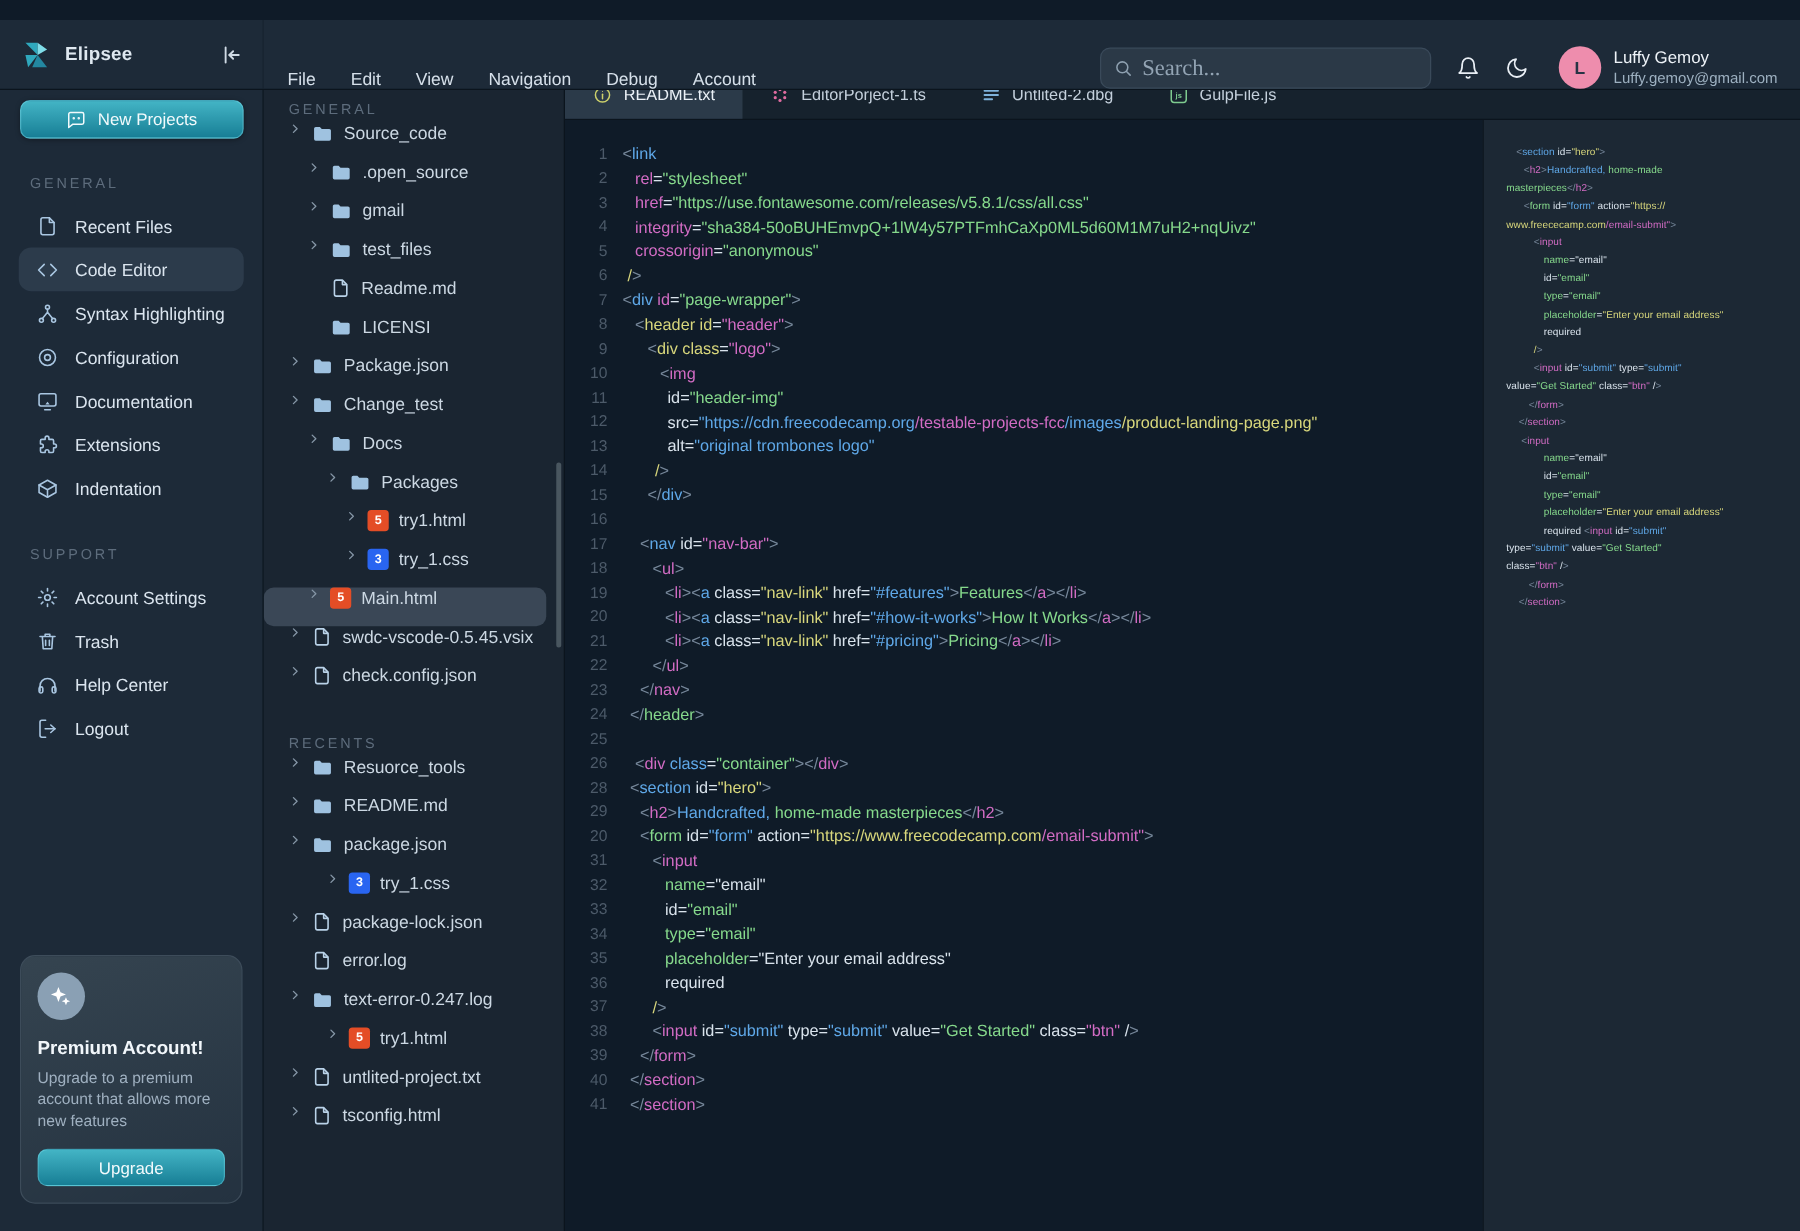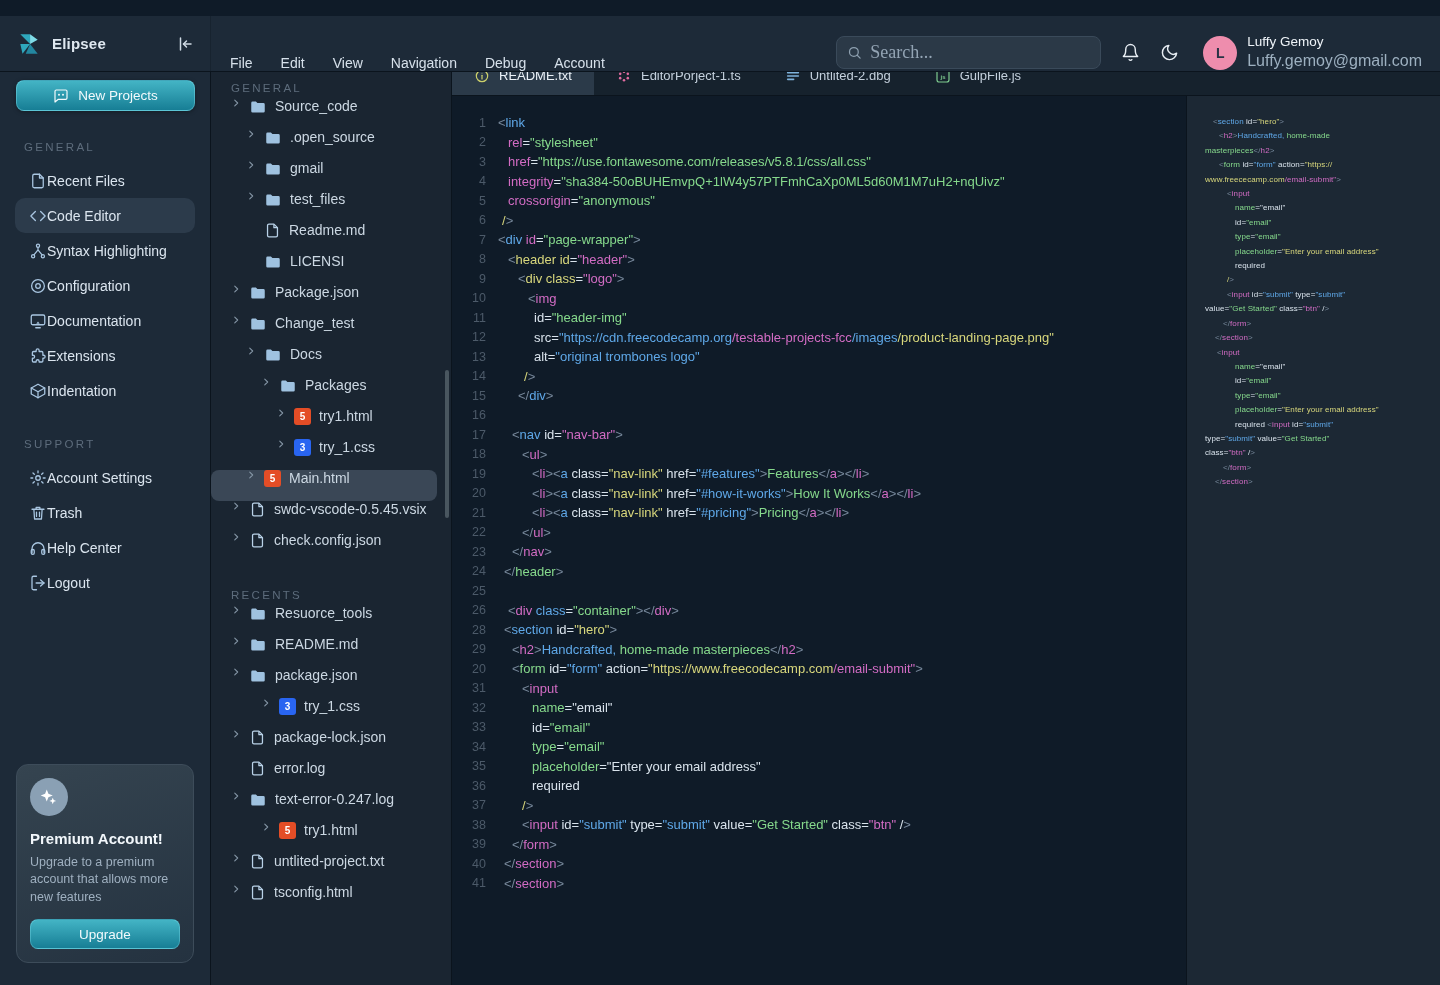--- a/index.html
+++ b/index.html
@@ -29,33 +29,33 @@
   .search-box{width:265px;height:33px;background:#2b3947;border:1px solid #3a4a5a;border-radius:8px;
               display:flex;align-items:center;padding:0 10px;gap:8px}
   .search-box input{background:transparent;border:none;outline:none;color:var(--txt);
                     font-size:18px;width:100%;font-family:Liberation Serif, serif}
   .search-box input::placeholder{color:#93a4b4}
   .tb-icon{color:#e8eef4;cursor:pointer}
   .user{display:flex;align-items:center;gap:10px;margin-left:4px;cursor:pointer}
   .avatar{width:34px;height:34px;border-radius:50%;background:#ee8dad;color:#273445;
           display:flex;align-items:center;justify-content:center;font-size:14px;font-weight:bold}
   .user-name{font-size:13.5px;color:#eef3f8;line-height:1.25}
-  .user-email{font-size:16px;color:#9db0c0;line-height:1.25}
+  .user-email{font-size:12px;color:#9db0c0;line-height:1.25}
 
   
   .sidebar{position:absolute;top:56px;left:0;width:211px;bottom:0;background:var(--bg-panel);
            border-right:1px solid var(--border)}
   .new-proj{margin:24px 16px 0;height:31px;border-radius:8px;display:flex;align-items:center;
             justify-content:center;gap:9px;font-size:13.5px;color:#f2fafc;cursor:pointer;
             background:linear-gradient(180deg,var(--teal1),var(--teal2));
             border:1px solid rgba(130,225,240,.4);box-shadow:0 1px 4px rgba(0,0,0,.35)}
   .side-label{font-size:11.5px;letter-spacing:.2em;color:var(--label);padding-left:24px;
               margin-top:30px;margin-bottom:10px}
   .side-item{height:35px;margin:0 15px;border-radius:10px;display:flex;align-items:center;
-             padding-left:14px;font-size:14px;color:#dbe5ef;cursor:pointer}
+             gap:13px;padding-left:14px;font-size:14px;color:#dbe5ef;cursor:pointer}
   .side-item .si-ic{color:var(--icon);flex:none}
   .side-item.active{background:var(--bg-active-item)}
   .premium{position:absolute;left:16px;right:16px;bottom:22px;border-radius:12px;padding:13px;
            background:linear-gradient(160deg,#34444f,#24326);
            background:linear-gradient(160deg,#354450,#243240);border:1px solid #3d4c5a}
   .premium-ic{width:38px;height:38px;border-radius:50%;background:#8aa0b4;display:flex;
               align-items:center;justify-content:center;color:#fff}
   .premium-title{font-size:15px;font-weight:bold;margin-top:14px;color:#f2f7fb}
   .premium-desc{font-size:12.5px;color:#9fb0c0;margin-top:7px;line-height:1.4}
   .upgrade-btn{margin-top:13px;height:30px;width:100%;border:1px solid rgba(130,225,240,.35);

